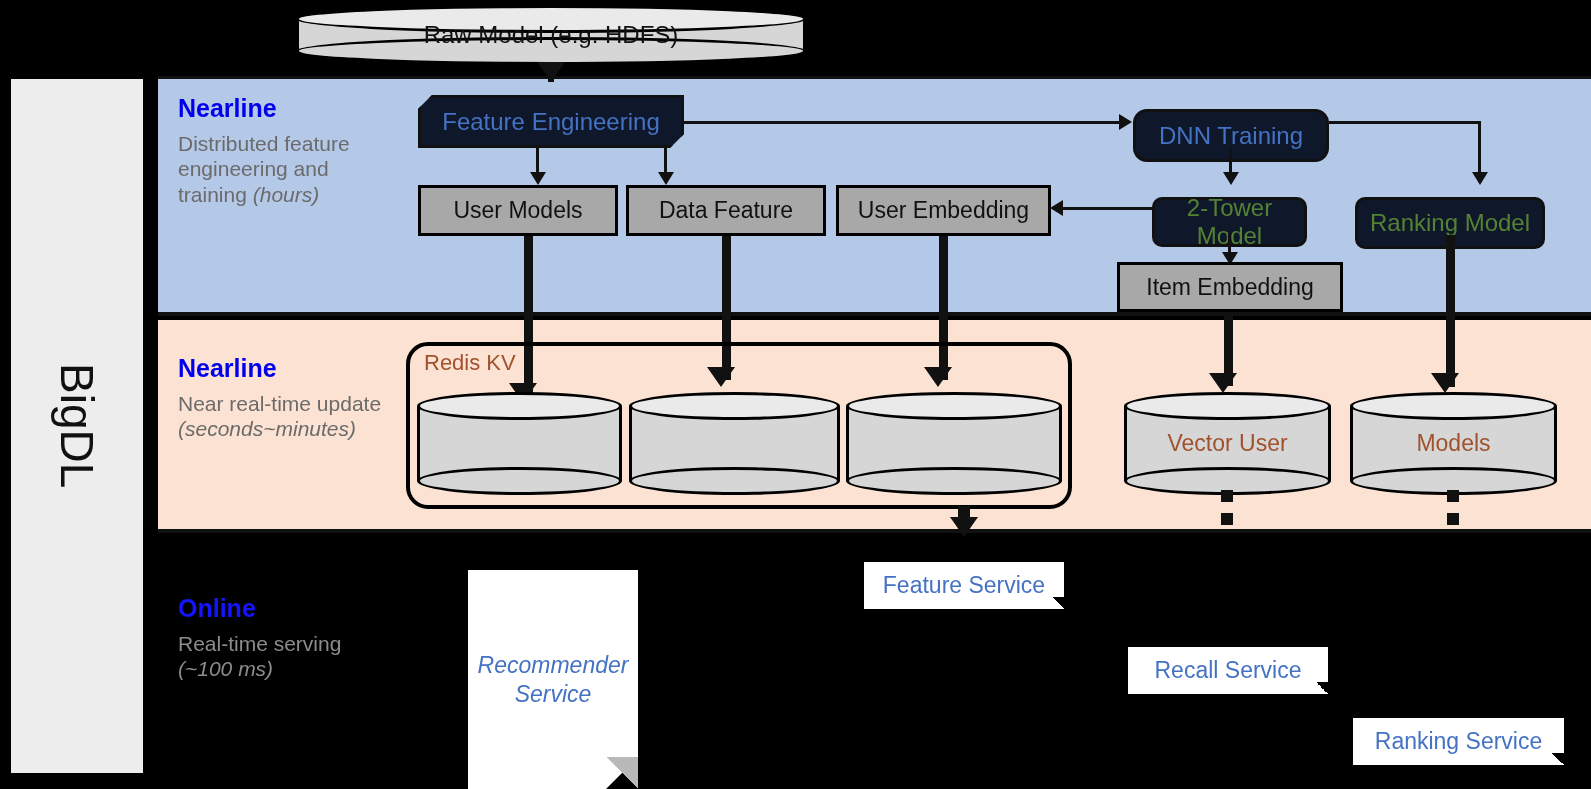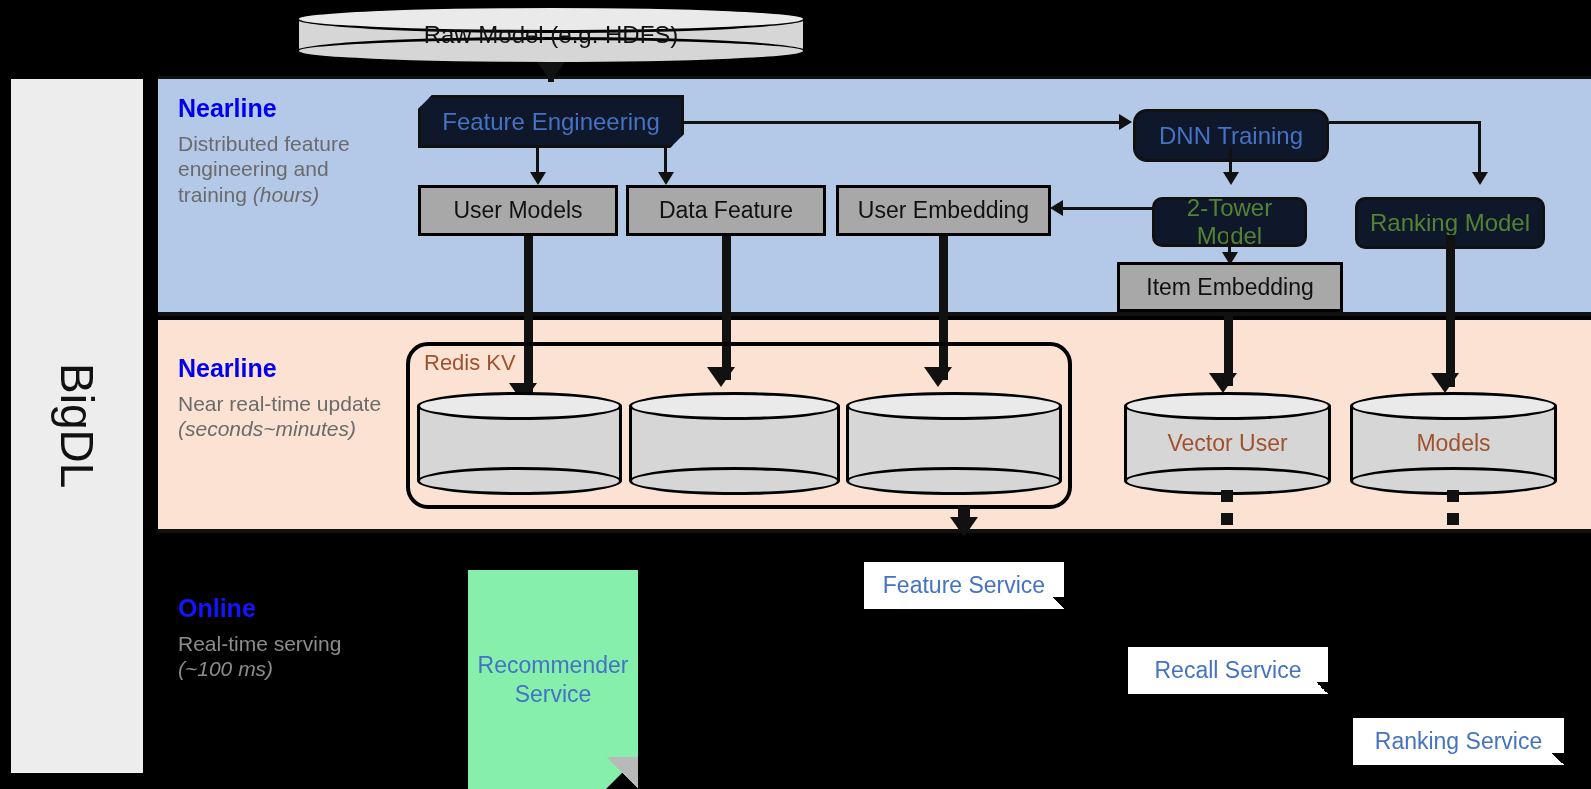--- a/index.html
+++ b/index.html
@@ -58,24 +58,24 @@
   #redis-box{position:absolute;left:406px;top:342px;width:666px;height:167px;border:4px solid #000;border-radius:22px;box-sizing:border-box;}
   #redis-label{position:absolute;left:424px;top:350px;font-size:22px;color:#a0522d;z-index:4;}
 
   
   .svc{position:absolute;background:#fff;display:flex;align-items:center;justify-content:center;
        font-size:23px;color:#4472c4;box-sizing:border-box;}
   .svc::after{content:"";position:absolute;right:0;bottom:0;width:12px;height:12px;
        background:linear-gradient(225deg,#000 0 50%, transparent 50% 100%);}
 
   
-  #recommender{position:absolute;left:468px;top:570px;width:170px;height:219px;background:#86efac;
+  #recommender{position:absolute;left:468px;top:570px;width:170px;height:219px;background:#ffffff;
       clip-path:polygon(0 0, 100% 0, 100% calc(100% - 32px), calc(100% - 32px) 100%, 0 100%);
       display:flex;align-items:center;justify-content:center;text-align:center;
-      font-size:23px;color:#4472c4;line-height:1.25;}
+      font-size:23px;color:#4472c4;line-height:1.25;font-style:italic;}
   #recommender-fold{position:absolute;left:606px;top:757px;width:32px;height:32px;
       background:linear-gradient(225deg,#b9b9b9 0 50%, transparent 50% 100%);}
 
   
   .ln{position:absolute;background:#111;}
   .thin{background:#111;}
   .arrow-d{position:absolute;width:0;height:0;border-left:8px solid transparent;border-right:8px solid transparent;border-top:13px solid #111;}
   .arrow-d-big{position:absolute;width:0;height:0;border-left:14px solid transparent;border-right:14px solid transparent;border-top:20px solid #111;}
   .arrow-l{position:absolute;width:0;height:0;border-top:8px solid transparent;border-bottom:8px solid transparent;border-right:13px solid #111;}
   .arrow-r{position:absolute;width:0;height:0;border-top:8px solid transparent;border-bottom:8px solid transparent;border-left:13px solid #111;}

